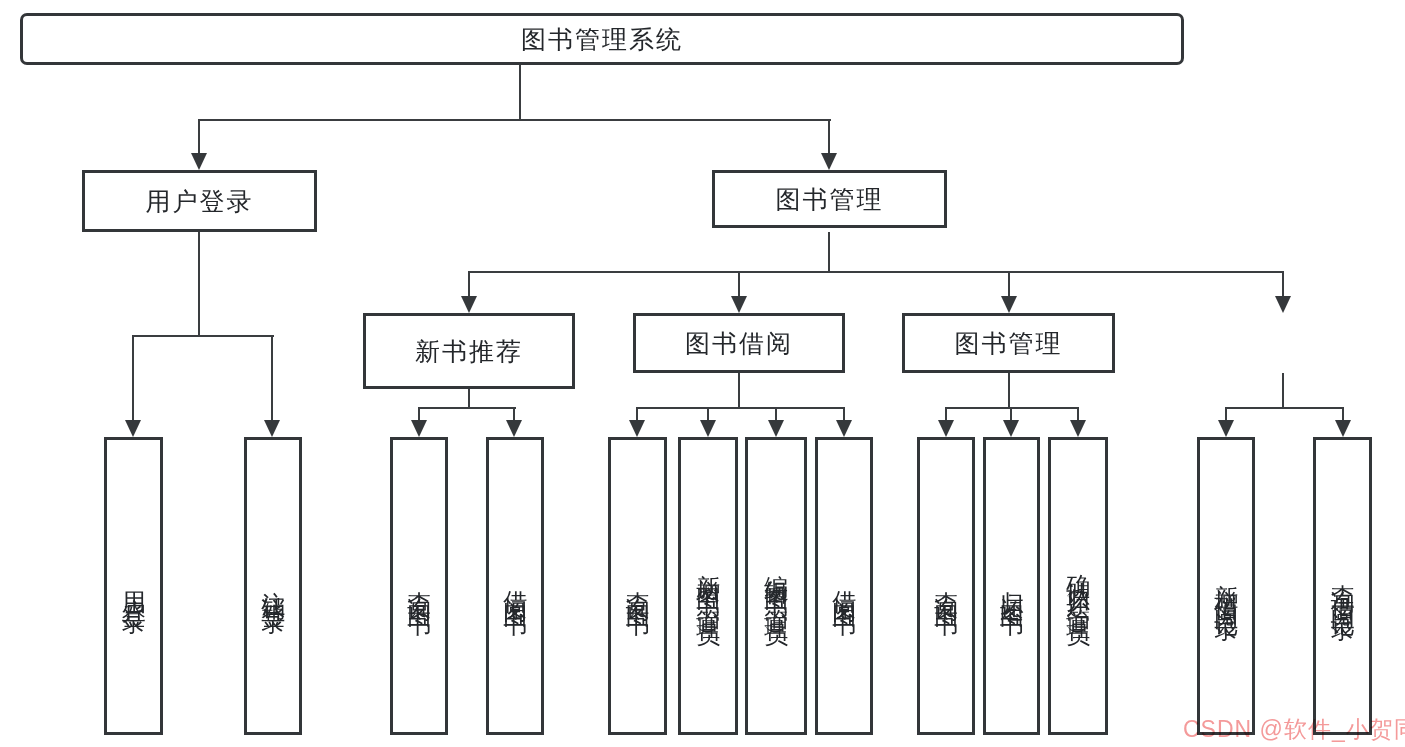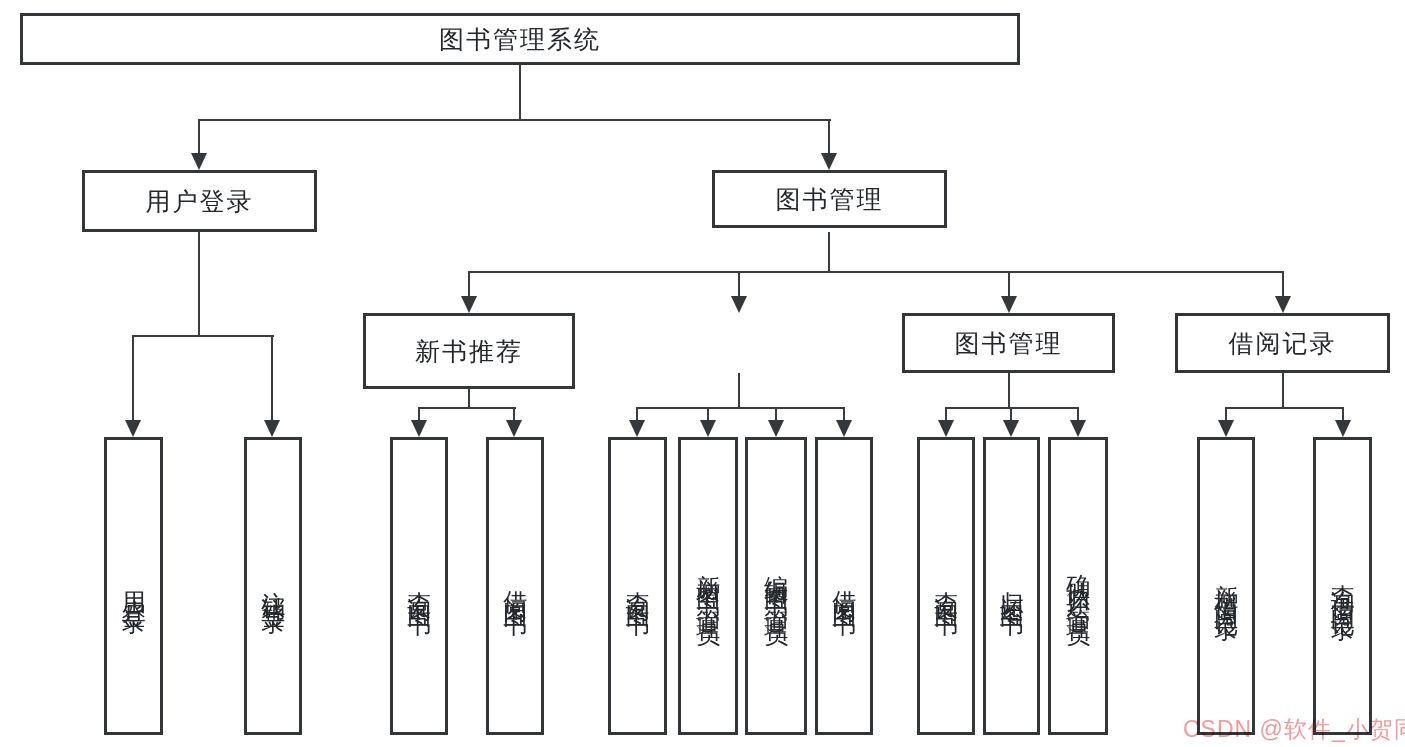--- a/index.html
+++ b/index.html
@@ -88,39 +88,39 @@
   <div class="vline" style="left:1077px;top:407px;height:17px;"></div>
   <div class="arrow" style="left:1070px;top:420px;"></div>
 
   <div class="vline" style="left:1282px;top:373px;height:36px;"></div>
   <div class="hline" style="left:1225px;top:407px;width:119px;"></div>
   <div class="vline" style="left:1225px;top:407px;height:17px;"></div>
   <div class="arrow" style="left:1218px;top:420px;"></div>
   <div class="vline" style="left:1342px;top:407px;height:17px;"></div>
   <div class="arrow" style="left:1335px;top:420px;"></div>
 
-  <div class="box hbox" style="left:20px;top:13px;width:1000px;height:52px;">
+  <div class="box hbox" style="left:20px;top:13px;width:1164px;height:52px;border-radius:7px;">
     <span>图书管理系统</span>
   </div>
 
   <div class="box hbox" style="left:82px;top:170px;width:235px;height:62px;">
     <span>用户登录</span>
   </div>
   <div class="box hbox" style="left:712px;top:170px;width:235px;height:58px;">
     <span>图书管理</span>
   </div>
 
   <div class="box hbox" style="left:363px;top:313px;width:212px;height:76px;">
     <span>新书推荐</span>
   </div>
+  <div class="box hbox" style="left:633px;top:313px;width:212px;height:60px;">
+    <span>图书借阅</span>
+  </div>
   <div class="box hbox" style="left:902px;top:313px;width:213px;height:60px;">
     <span>图书管理</span>
-  </div>
-  <div class="box hbox" style="left:1175px;top:313px;width:215px;height:60px;">
-    <span>借阅记录</span>
   </div>
 
   <div class="box vbox" style="left:104px;top:437px;width:59px;height:298px;">
     <span>用户登录</span>
   </div>
   <div class="box vbox" style="left:244px;top:437px;width:58px;height:298px;">
     <span>注销登录</span>
   </div>
 
   <div class="box vbox" style="left:390px;top:437px;width:58px;height:298px;">

